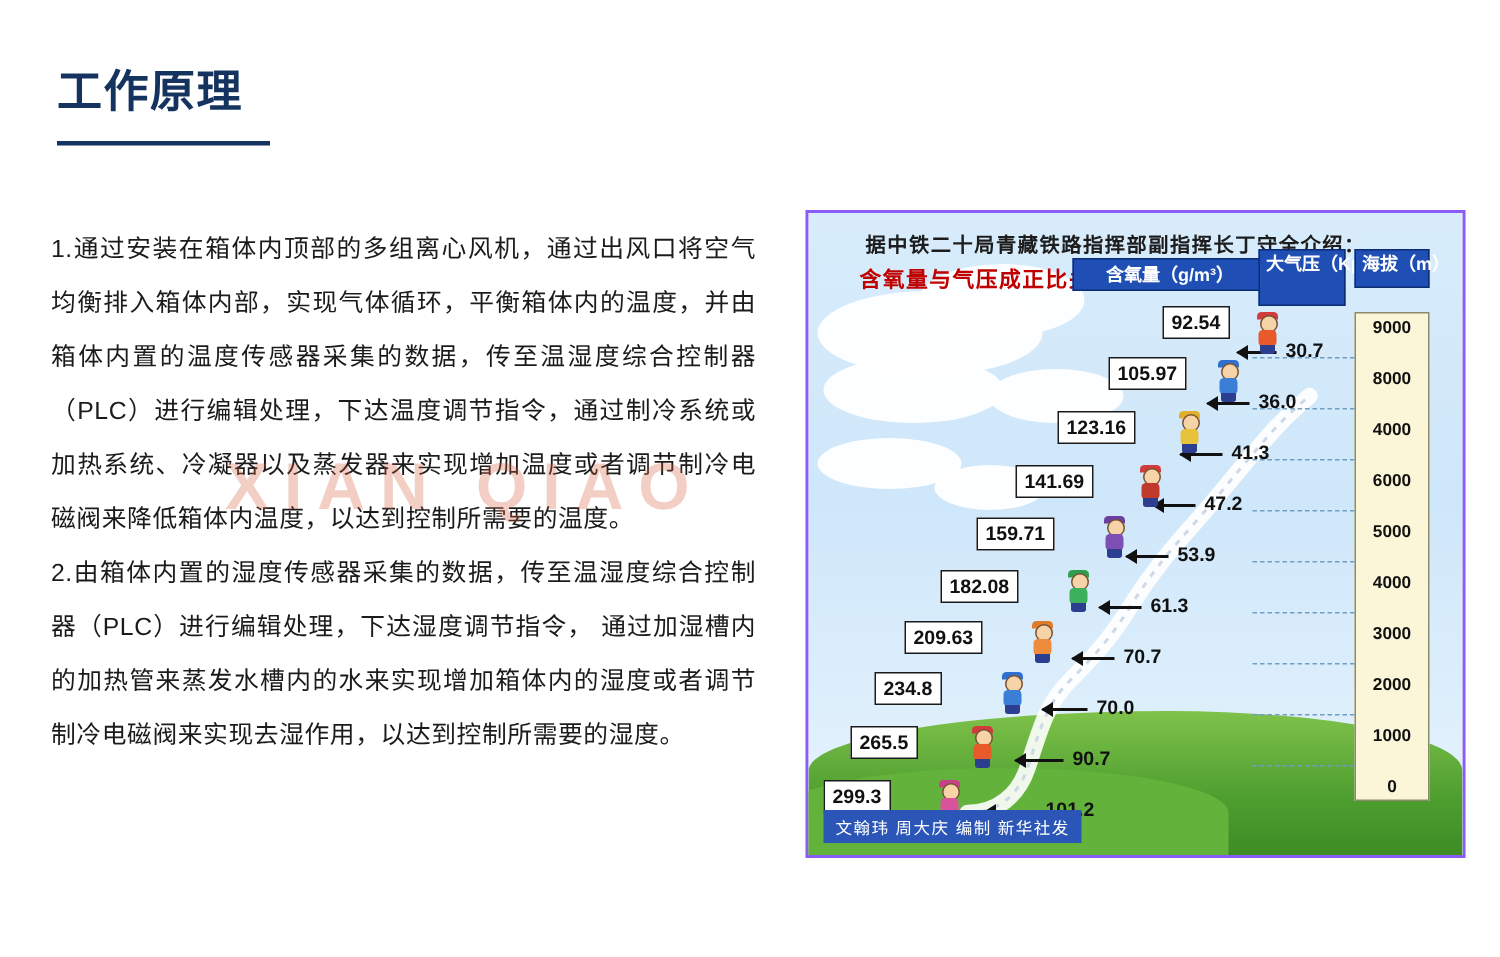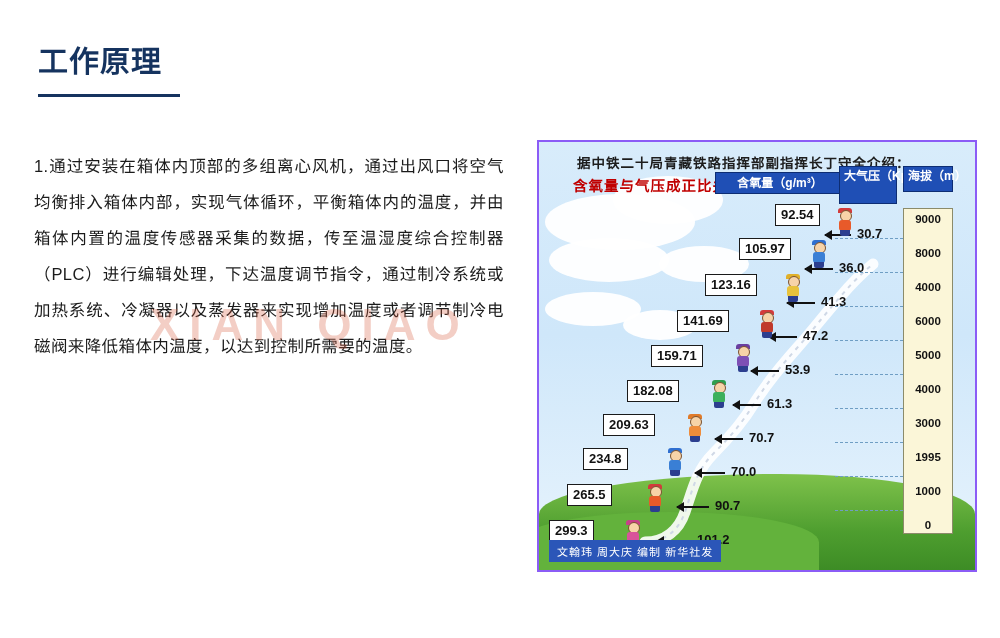--- a/index.html
+++ b/index.html
@@ -270,20 +270,21 @@
 </head>
 <body>
 
 <div class="page-title-wrap">
   <h1 class="page-title">工作原理</h1>
   <div class="title-rule"></div>
 </div>
 
 <div class="body-copy">
   <p>1.通过安装在箱体内顶部的多组离心风机，通过出风口将空气均衡排入箱体内部，实现气体循环，平衡箱体内的温度，并由箱体内置的温度传感器采集的数据，传至温湿度综合控制器（PLC）进行编辑处理，下达温度调节指令，通过制冷系统或加热系统、冷凝器以及蒸发器来实现增加温度或者调节制冷电磁阀来降低箱体内温度，以达到控制所需要的温度。</p>
+  <p>2.由箱体内置的湿度传感器采集的数据，传至温湿度综合控制器（PLC）进行编辑处理，下达湿度调节指令， 通过加湿槽内的加热管来蒸发水槽内的水来实现增加箱体内的湿度或者调节制冷电磁阀来实现去湿作用，以达到控制所需要的湿度。</p>
 </div>
 
 <div class="figure">
   <div class="figure-frame">
 
     <div class="sky"></div>
     <div class="cloud c1"></div>
     <div class="cloud c2"></div>
     <div class="cloud c3"></div>
     <div class="cloud c4"></div>
@@ -412,21 +413,21 @@
     </div>
 
     <div class="alt-axis">
       <div class="alt-tick" style="top:4px;">9000</div>
       <div class="alt-tick" style="top:38px;text-align:center;">8000</div>
       <div class="alt-tick" style="top:72px;">4000</div>
       <div class="alt-tick" style="top:106px;">6000</div>
       <div class="alt-tick" style="top:140px;">5000</div>
       <div class="alt-tick" style="top:174px;">4000</div>
       <div class="alt-tick" style="top:208px;">3000</div>
-      <div class="alt-tick" style="top:242px;">1995</div>
+      <div class="alt-tick" style="top:242px;">2000</div>
       <div class="alt-tick" style="top:276px;">1000</div>
       <div class="alt-tick" style="top:310px;">0</div>
     </div>
 
     <div class="dashline" style="left:296px; top:96px;  width:68px;"></div>
     <div class="dashline" style="left:296px; top:130px; width:68px;"></div>
     <div class="dashline" style="left:296px; top:164px; width:68px;"></div>
     <div class="dashline" style="left:296px; top:198px; width:68px;"></div>
     <div class="dashline" style="left:296px; top:232px; width:68px;"></div>
     <div class="dashline" style="left:296px; top:266px; width:68px;"></div>

